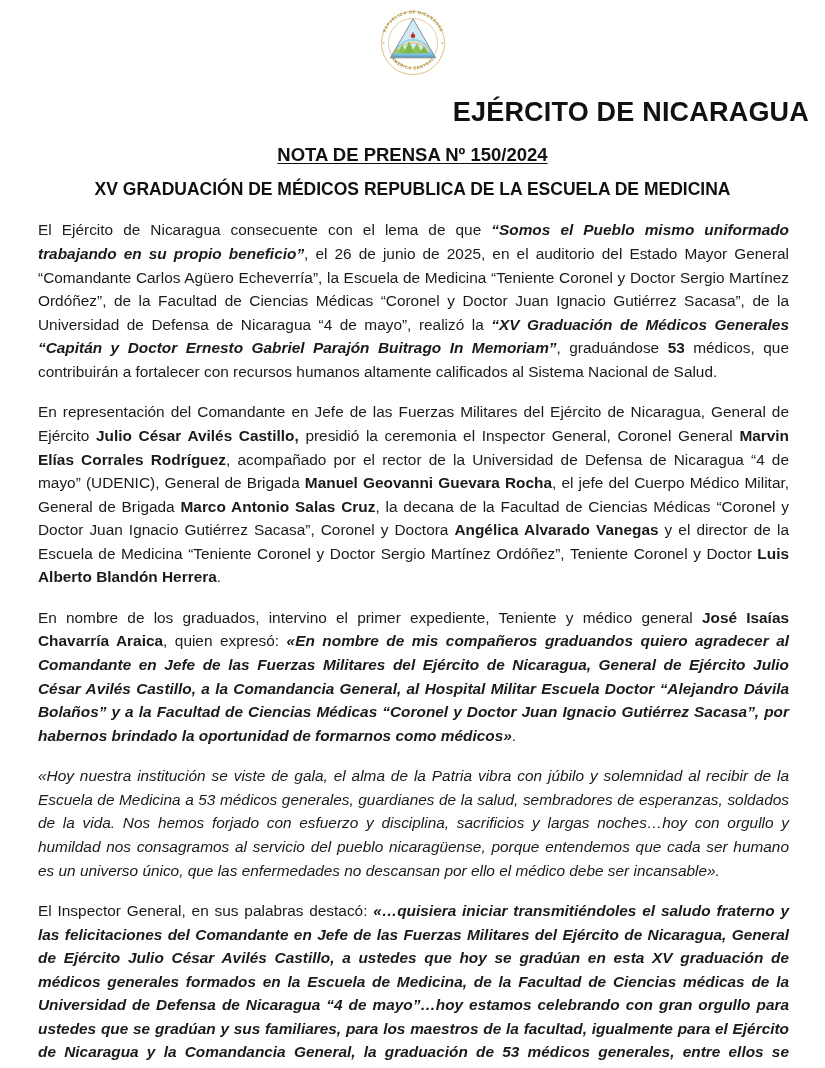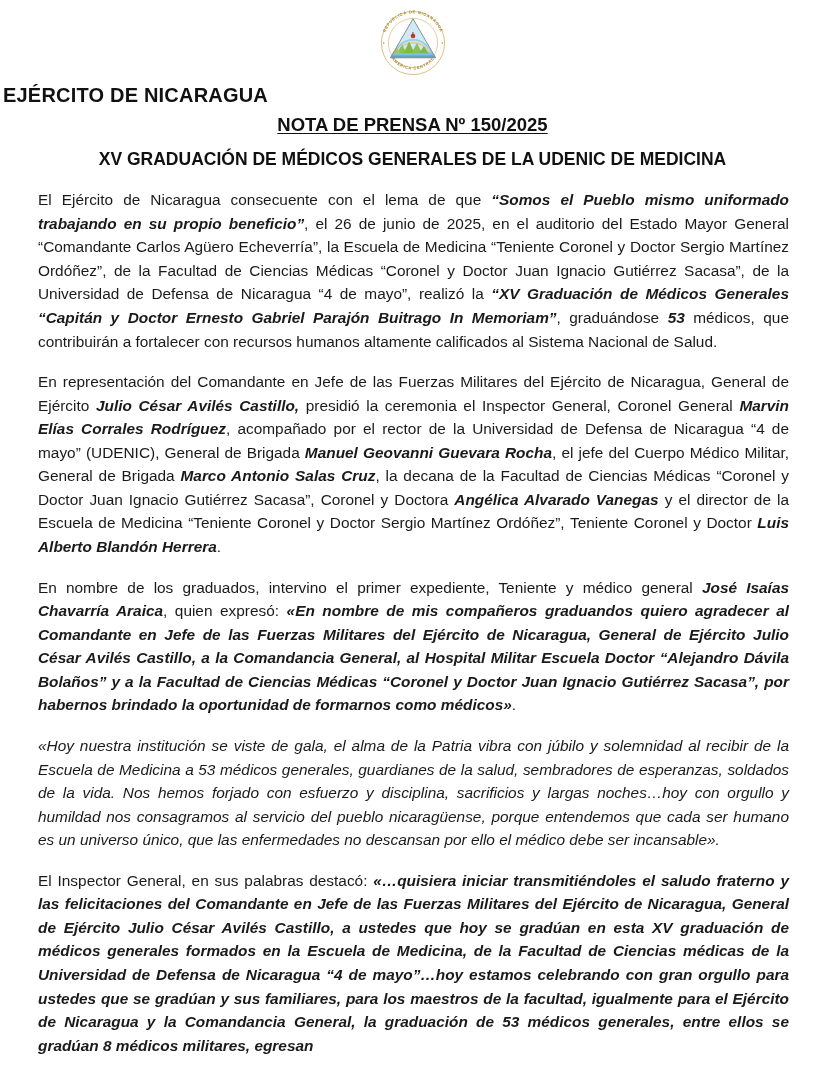--- a/index.html
+++ b/index.html
@@ -35,26 +35,26 @@
     box-sizing: border-box;
   }
   .emblem {
     width: 78px;
     height: 78px;
     display: block;
   }
 
   
   .org-title {
-    text-align: left;
-    font-size: 20px;
+    text-align: right;
+    font-size: 27px;
     font-weight: bold;
     letter-spacing: 0.2px;
     line-height: 1.05;
-    margin: 3px;
+    margin: 16px;
     padding: 0 0 2px 0;
     color: #111;
   }
   .press-note {
     text-align: center;
     font-size: 18.5px;
     font-weight: bold;
     margin: 6px 0 0 0;
     padding: 0;
     color: #111;
@@ -81,21 +81,21 @@
   .para {
     text-align: justify;
     text-justify: inter-word;
     font-size: 15.4px;
     line-height: 1.53;
     margin: 0 0 17px 0;
     color: #1a1a1a;
     hyphens: none;
   }
   .para:last-child { margin-bottom: 0; }
-  .para b { font-weight: bold; font-style: italic; }
+  .para b { font-weight: bold; }
   .para .bi { font-weight: bold; font-style: italic; }
   .para.all-italic {
     font-style: italic;
     font-weight: normal;
   }
 </style>
 </head>
 <body>
 
 <div class="page">
@@ -142,23 +142,23 @@
         <rect x="49.2" y="36" width="1.4" height="5" fill="#b0342a"></rect>
 
         <rect x="18" y="66" width="64" height="3.4" fill="#4b87a8" opacity="0.55"></rect>
       </g>
       <polygon points="50,19 79,69 21,69" fill="none" stroke="#7c7c7c" stroke-width="1.1"></polygon>
     </svg>
   </div>
 
   <h1 class="org-title">EJÉRCITO DE NICARAGUA</h1>
 
-  <h2 class="press-note"><span class="u">NOTA DE PRENSA Nº 150/2025</span></h2>
+  <h2 class="press-note"><span class="u">NOTA DE PRENSA Nº 150/2024</span></h2>
 
-  <h3 class="doc-subtitle">XV GRADUACIÓN DE MÉDICOS GENERALES DE LA UDENIC DE MEDICINA</h3>
+  <h3 class="doc-subtitle">XV GRADUACIÓN DE MÉDICOS REPUBLICA DE LA ESCUELA DE MEDICINA</h3>
 
   <div class="body-text">
     <p class="para"><span>El Ejército de Nicaragua consecuente con el lema de que </span><span class="bi">“Somos el Pueblo mismo uniformado trabajando en su propio beneficio”</span><span>, el 26 de junio de 2025, en el auditorio del Estado Mayor General “Comandante Carlos Agüero Echeverría”, la Escuela de Medicina “Teniente Coronel y Doctor Sergio Martínez Ordóñez”, de la Facultad de Ciencias Médicas “Coronel y Doctor Juan Ignacio Gutiérrez Sacasa”, de la Universidad de Defensa de Nicaragua “4 de mayo”, realizó la </span><span class="bi">“XV Graduación de Médicos Generales “Capitán y Doctor Ernesto Gabriel Parajón Buitrago In Memoriam”</span><span>, graduándose </span><b>53</b><span> médicos, que contribuirán a fortalecer con recursos humanos altamente calificados al Sistema Nacional de Salud.</span></p>
     <p class="para"><span>En representación del Comandante en Jefe de las Fuerzas Militares del Ejército de Nicaragua, General de Ejército </span><b>Julio César Avilés Castillo,</b><span> presidió la ceremonia el Inspector General, Coronel General </span><b>Marvin Elías Corrales Rodríguez</b><span>, acompañado por el rector de la Universidad de Defensa de Nicaragua “4 de mayo” (UDENIC), General de Brigada </span><b>Manuel Geovanni Guevara Rocha</b><span>, el jefe del Cuerpo Médico Militar, General de Brigada </span><b>Marco Antonio Salas Cruz</b><span>, la decana de la Facultad de Ciencias Médicas “Coronel y Doctor Juan Ignacio Gutiérrez Sacasa”, Coronel y Doctora </span><b>Angélica Alvarado Vanegas</b><span> y el director de la Escuela de Medicina “Teniente Coronel y Doctor Sergio Martínez Ordóñez”, Teniente Coronel y Doctor </span><b>Luis Alberto Blandón Herrera</b><span>.</span></p>
     <p class="para"><span>En nombre de los graduados, intervino el primer expediente, Teniente y médico general </span><b>José Isaías Chavarría Araica</b><span>, quien expresó: </span><span class="bi">«En nombre de mis compañeros graduandos quiero agradecer al Comandante en Jefe de las Fuerzas Militares del Ejército de Nicaragua, General de Ejército Julio César Avilés Castillo, a la Comandancia General, al Hospital Militar Escuela Doctor “Alejandro Dávila Bolaños” y a la Facultad de Ciencias Médicas “Coronel y Doctor Juan Ignacio Gutiérrez Sacasa”, por habernos brindado la oportunidad de formarnos como médicos»</span><span>.</span></p>
     <p class="para all-italic">«Hoy nuestra institución se viste de gala, el alma de la Patria vibra con júbilo y solemnidad al recibir de la Escuela de Medicina a 53 médicos generales, guardianes de la salud, sembradores de esperanzas, soldados de la vida. Nos hemos forjado con esfuerzo y disciplina, sacrificios y largas noches…hoy con orgullo y humildad nos consagramos al servicio del pueblo nicaragüense, porque entendemos que cada ser humano es un universo único, que las enfermedades no descansan por ello el médico debe ser incansable».</p>
     <p class="para"><span>El Inspector General, en sus palabras destacó: </span><span class="bi">«…quisiera iniciar transmitiéndoles el saludo fraterno y las felicitaciones del Comandante en Jefe de las Fuerzas Militares del Ejército de Nicaragua, General de Ejército Julio César Avilés Castillo, a ustedes que hoy se gradúan en esta XV graduación de médicos generales formados en la Escuela de Medicina, de la Facultad de Ciencias médicas de la Universidad de Defensa de Nicaragua “4 de mayo”…hoy estamos celebrando con gran orgullo para ustedes que se gradúan y sus familiares, para los maestros de la facultad, igualmente para el Ejército de Nicaragua y la Comandancia General, la graduación de 53 médicos generales, entre ellos se gradúan 8 médicos militares,  egresan</span></p>
   </div>
 
 </div>

